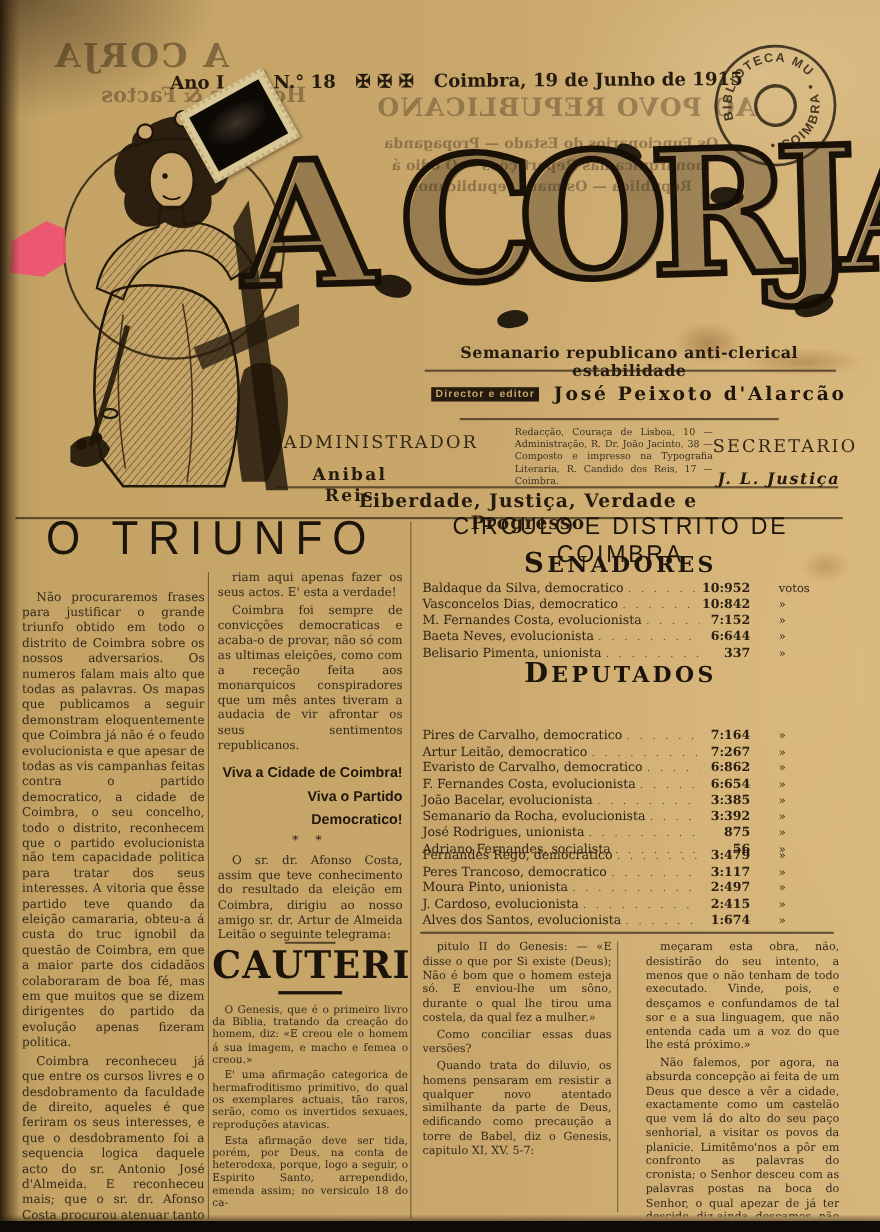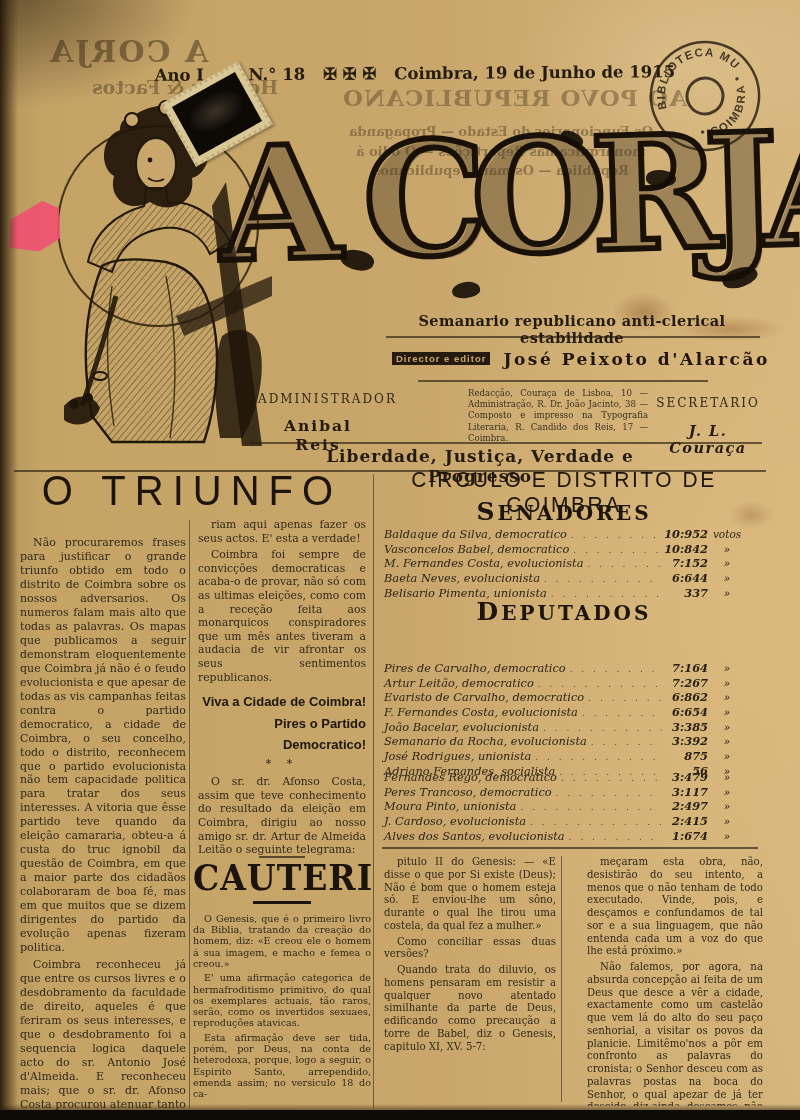--- a/index.html
+++ b/index.html
@@ -57,21 +57,21 @@
   .subtitle{position:absolute;left:392px;top:312px;width:360px;text-align:center;
     font-weight:700;font-size:14.5px;color:#241a10;letter-spacing:.4px;}
   .rule{position:absolute;background:rgba(42,30,15,.65);height:1.5px;}
   .r-subtitle{left:386px;top:336px;width:374px;}
   .director-line{position:absolute;left:352px;top:348px;width:400px;text-align:left;white-space:nowrap;margin-left:40px;}
   .director-label{display:inline-block;background:#241a0d;color:#c9a76c;font-family:"Liberation Sans",sans-serif;
     font-weight:700;font-size:9.5px;padding:1px 4px;letter-spacing:1px;vertical-align:middle;}
   .director-name{font-weight:700;font-size:17px;letter-spacing:2.5px;color:#20160b;vertical-align:middle;margin-left:8px;}
   .r-director{left:418px;top:380px;width:290px;}
   .admin-block{position:absolute;left:258px;top:392px;width:120px;text-align:center;}
-  .small-label{font-size:12px;letter-spacing:2px;color:#32271６;color:#322716;}
+  .small-label{font-size:16px;letter-spacing:2px;color:#32271６;color:#322716;}
   .admin-name{font-weight:700;font-size:15.5px;letter-spacing:2px;color:#241a0e;margin-top:10px;}
   .address-block{position:absolute;left:468px;top:388px;width:180px;font-size:8.6px;line-height:1.3;
     text-align:justify;color:#3c3122;}
   .secretary-block{position:absolute;left:648px;top:396px;width:120px;text-align:center;}
   .secretary-name{font-weight:700;font-size:14.5px;letter-spacing:1.5px;color:#241a0e;margin-top:12px;font-style:italic;}
   .r-admin1{left:250px;top:442px;width:512px;}
   .motto{position:absolute;left:280px;top:446px;width:400px;text-align:center;
     font-weight:700;font-size:17px;letter-spacing:1px;color:#241a0e;}
   .r-motto{left:14px;top:470px;width:752px;height:2px;}
   
@@ -105,27 +105,27 @@
   .sec-label{position:absolute;width:368px;left:380px;text-align:center;font-family:"DejaVu Serif",serif;
     font-weight:700;font-size:20px;letter-spacing:3px;color:#1d150b;}
   .sec-label::first-letter{font-size:1.25em;}
   .lab-senadores{top:497px;}
   .lab-deputados{top:597px;}
   .lab-arganil{top:736px;font-family:"Liberation Sans",sans-serif;font-weight:400;font-size:24px;letter-spacing:9px;}
   .vlist{position:absolute;left:384px;width:362px;}
   .list-senadores{top:527px;}
   .list-deputados{top:661px;}
   .list-arganil{top:770px;}
-  .vrow{display:flex;align-items:baseline;height:14.7px;font-size:11.4px;color:#2e2416;font-style:italic;}
+  .vrow{display:flex;align-items:baseline;height:14.7px;font-size:11.4px;color:#2e2416;}
   .vname{white-space:nowrap;}
   .vlead{flex:1;overflow:hidden;white-space:nowrap;font-size:9px;letter-spacing:3px;
     color:rgba(52,40,24,.75);padding:0 4px;}
   .vlead::before{content:". . . . . . . . . . . . . . . . . . . . . .";}
   .vnum{width:46px;text-align:right;font-weight:700;color:#271d10;}
-  .vunit{width:38px;text-align:center;font-size:10.5px;}
+  .vunit{width:38px;text-align:left;font-size:10.5px;margin-left:26px;}
   .r-genesis{left:382px;top:847px;width:376px;}
   
   .gen-a{left:384px;top:856px;width:172px;height:250px;font-size:10.2px;line-height:1.25;}
   .gen-b{left:587px;top:856px;width:176px;height:250px;font-size:10.2px;line-height:1.25;}
   
   svg text{font-family:"Liberation Sans",sans-serif;}
 </style>
 </head>
 <body>
 
@@ -224,21 +224,21 @@
   </div>
   <div class="rule r-director"></div>
 
   <div class="admin-block">
     <div class="small-label">ADMINISTRADOR</div>
     <div class="admin-name">Anibal Reis</div>
   </div>
   <div class="address-block">Redacção, Couraça de Lisboa, 10 — Administração, R. Dr. João Jacinto, 38 — Composto e impresso na Typografia Literaria, R. Candido dos Reis, 17 — Coimbra.</div>
   <div class="secretary-block">
     <div class="small-label">SECRETARIO</div>
-    <div class="secretary-name">J. L. Couraça</div>
+    <div class="secretary-name">J. L. Justiça</div>
   </div>
   <div class="rule r-admin1"></div>
 
   <div class="motto">Liberdade, Justiça, Verdade e Progresso</div>
   <div class="rule r-motto"></div>
 
   <div class="vrule v-main"></div>
   <div class="vrule v-left"></div>
   <div class="vrule v-right"></div>
 
@@ -252,21 +252,21 @@
 
   <div class="pcol col-b">
     <div>
 
     <p>riam aqui apenas fazer os seus actos. E' esta a verdade!</p>
         <p>Coimbra foi sempre de convicções democraticas e acaba-o de provar, não só com as ultimas eleições, como com a receção feita aos monarquicos conspiradores que um mês antes tiveram a audacia de vir afrontar os seus sentimentos republicanos.</p>
       </div>
     <div class="slogans">
 
     <p>Viva a Cidade de Coimbra!</p>
-        <p>Pires o Partido Democratico!</p>
+        <p>Viva o Partido Democratico!</p>
       </div>
     <div class="star-sep">* *</div>
     <div>
 
     <p>O sr. dr. Afonso Costa, assim que teve conhecimento do resultado da eleição em Coimbra, dirigiu ao nosso amigo sr. dr. Artur de Almeida Leitão o seguinte telegrama:</p>
       </div>
 
   </div>
 
   <div class="cauterio">
@@ -286,21 +286,21 @@
   <div class="vlist list-senadores">
 
       <div class="vrow">
         <span class="vname">Baldaque da Silva, democratico</span>
         <span class="vlead"></span>
         <span class="vnum">10:952</span>
         <span class="vunit">votos</span>
       </div>
 
       <div class="vrow">
-        <span class="vname">Vasconcelos Babel, democratico</span>
+        <span class="vname">Vasconcelos Dias, democratico</span>
         <span class="vlead"></span>
         <span class="vnum">10:842</span>
         <span class="vunit">»</span>
       </div>
 
       <div class="vrow">
         <span class="vname">M. Fernandes Costa, evolucionista</span>
         <span class="vlead"></span>
         <span class="vnum">7:152</span>
         <span class="vunit">»</span>

